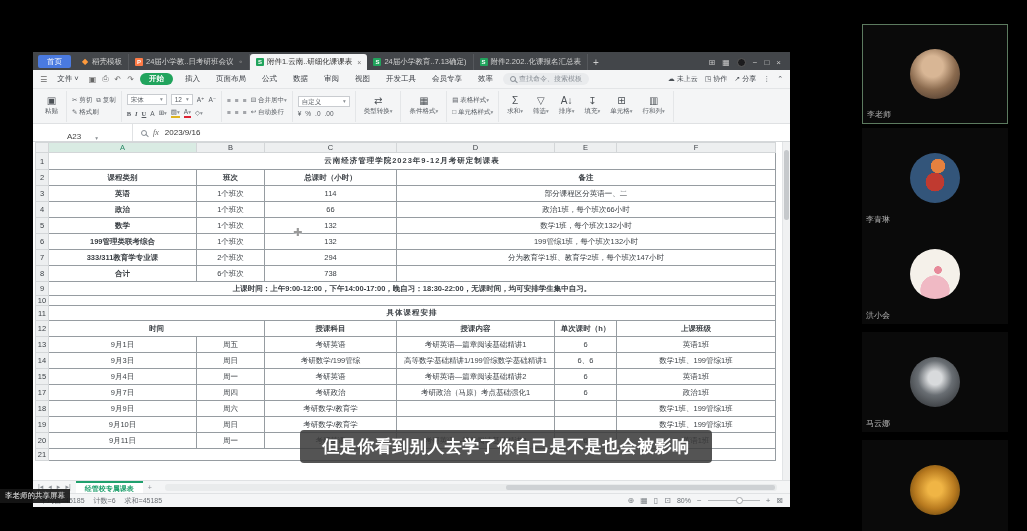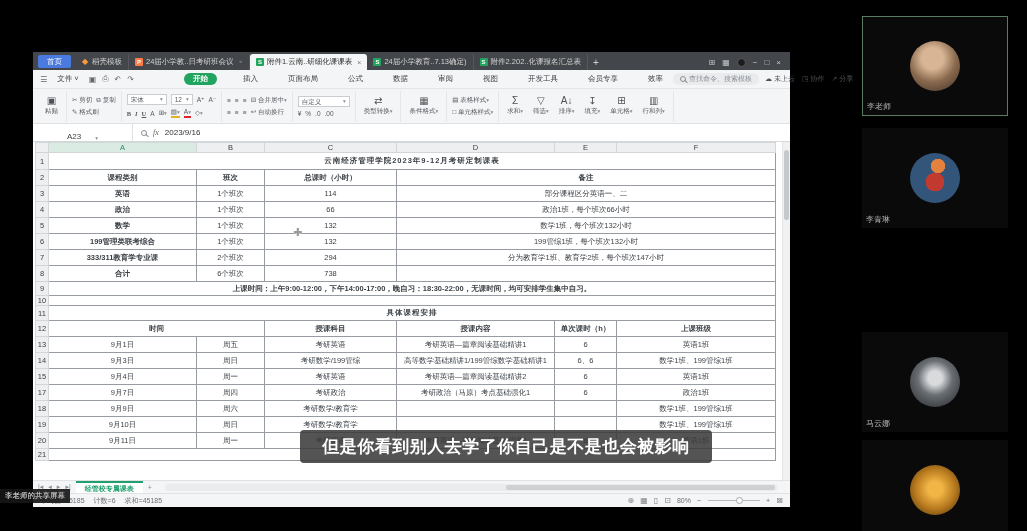--- a/index.html
+++ b/index.html
@@ -168,21 +168,21 @@
       </div>
     </div>
 
     <div class="menubar">
       <span class="mb-ico">☰</span>
       <span class="menu-item"><span>文件</span> ˅</span>
       <span class="mb-ico">▣</span>
       <span class="mb-ico">⎙</span>
       <span class="mb-ico">↶</span>
       <span class="mb-ico">↷</span>
-      <span id="menu-items" style="display:flex;gap:22px;align-items:center;margin-left:44px;">
+      <span id="menu-items" style="display:flex;gap:8px;align-items:center;">
           <span class="menu-item active">开始</span>
           <span class="menu-item">插入</span>
           <span class="menu-item">页面布局</span>
           <span class="menu-item">公式</span>
           <span class="menu-item">数据</span>
           <span class="menu-item">审阅</span>
           <span class="menu-item">视图</span>
           <span class="menu-item">开发工具</span>
           <span class="menu-item">会员专享</span>
           <span class="menu-item">效率</span>
@@ -524,28 +524,32 @@
         <span class="sb-ico">⊠</span>
       </div>
     </div>
   </div>
 
   <div class="cellcursor">✚</div>
   <div class="subtitle">但是你看到别人去学了你自己是不是也会被影响</div>
   <div class="share-badge">李老师的共享屏幕</div>
 
   <div class="sidebar" id="tiles">
-      <div class="tile active" style="top: 16px;">
+      <div class="tile active" style="top: 24px;">
         <div class="av av1"></div>
         <div class="pname">李老师</div>
       </div>
       <div class="tile" style="top: 128px;">
         <div class="av av2"></div>
         <div class="pname">李青琳</div>
       </div>
+      <div class="tile" style="top: 224px;">
+        <div class="av av3"></div>
+        <div class="pname">洪小会</div>
+      </div>
       <div class="tile" style="top: 332px;">
         <div class="av av4"></div>
         <div class="pname">马云娜</div>
       </div>
       <div class="tile" style="top: 440px;">
         <div class="av av5"></div>
       </div>
     </div>
 </div>
 

